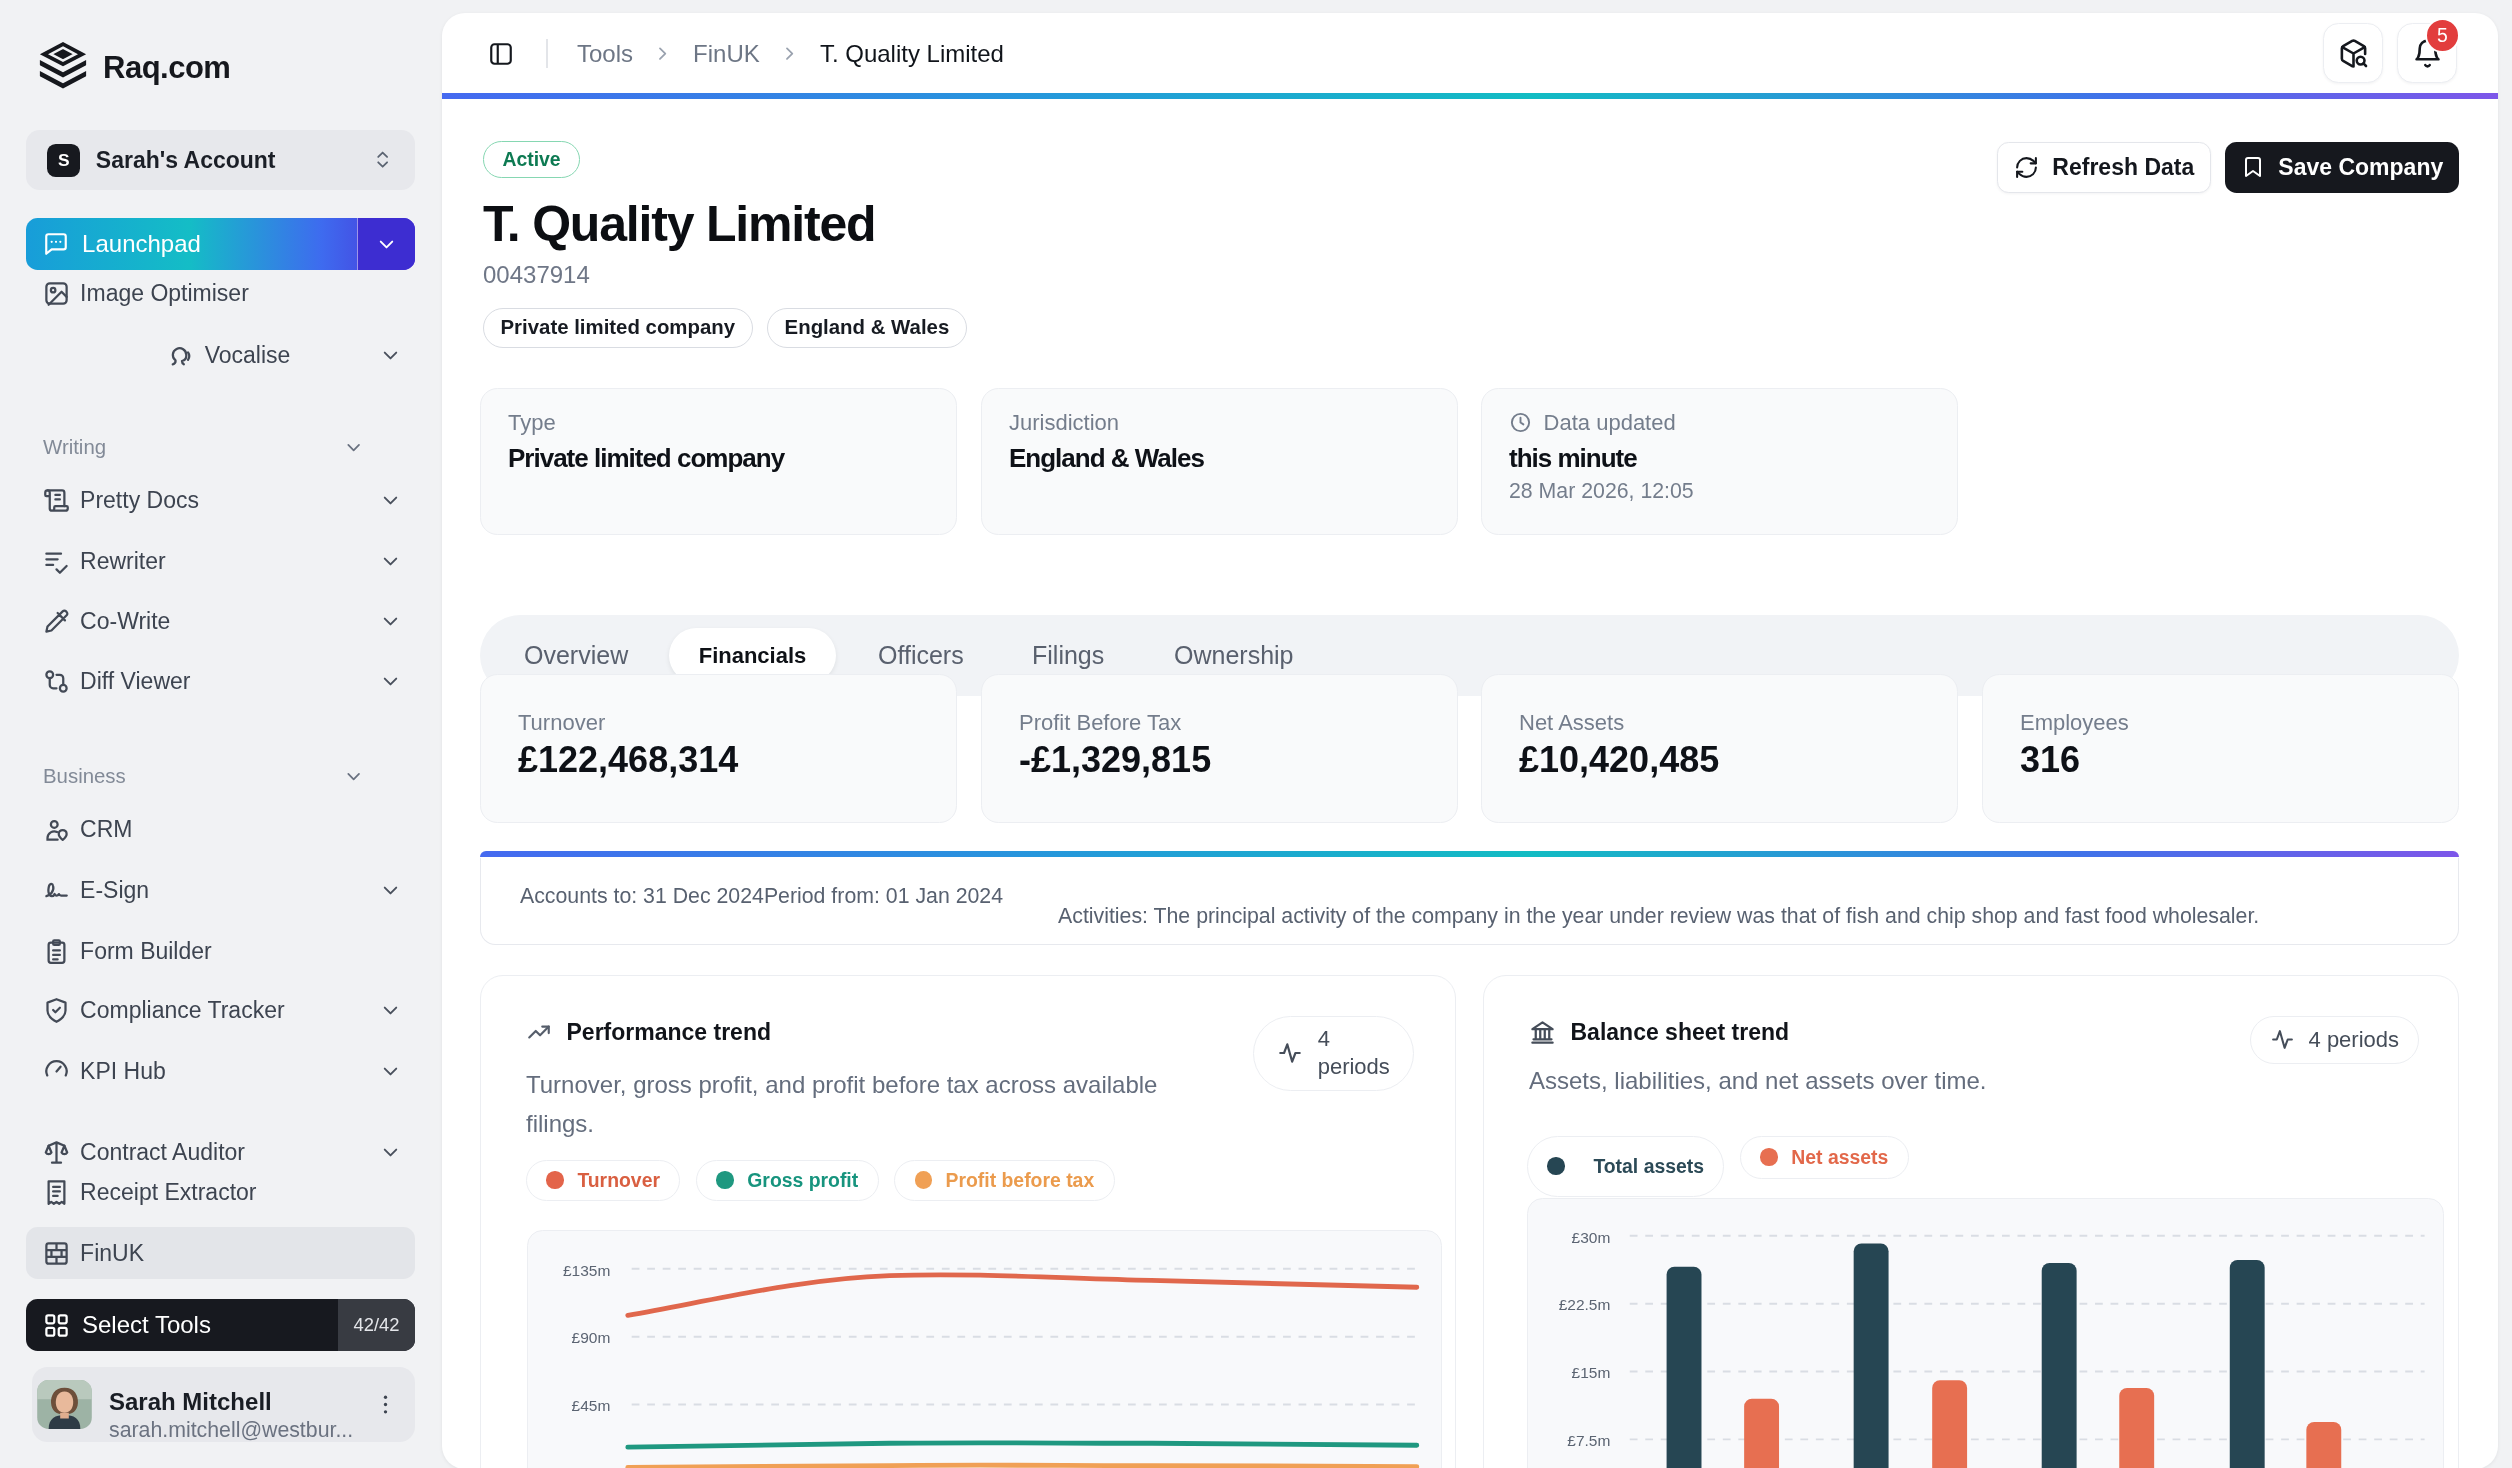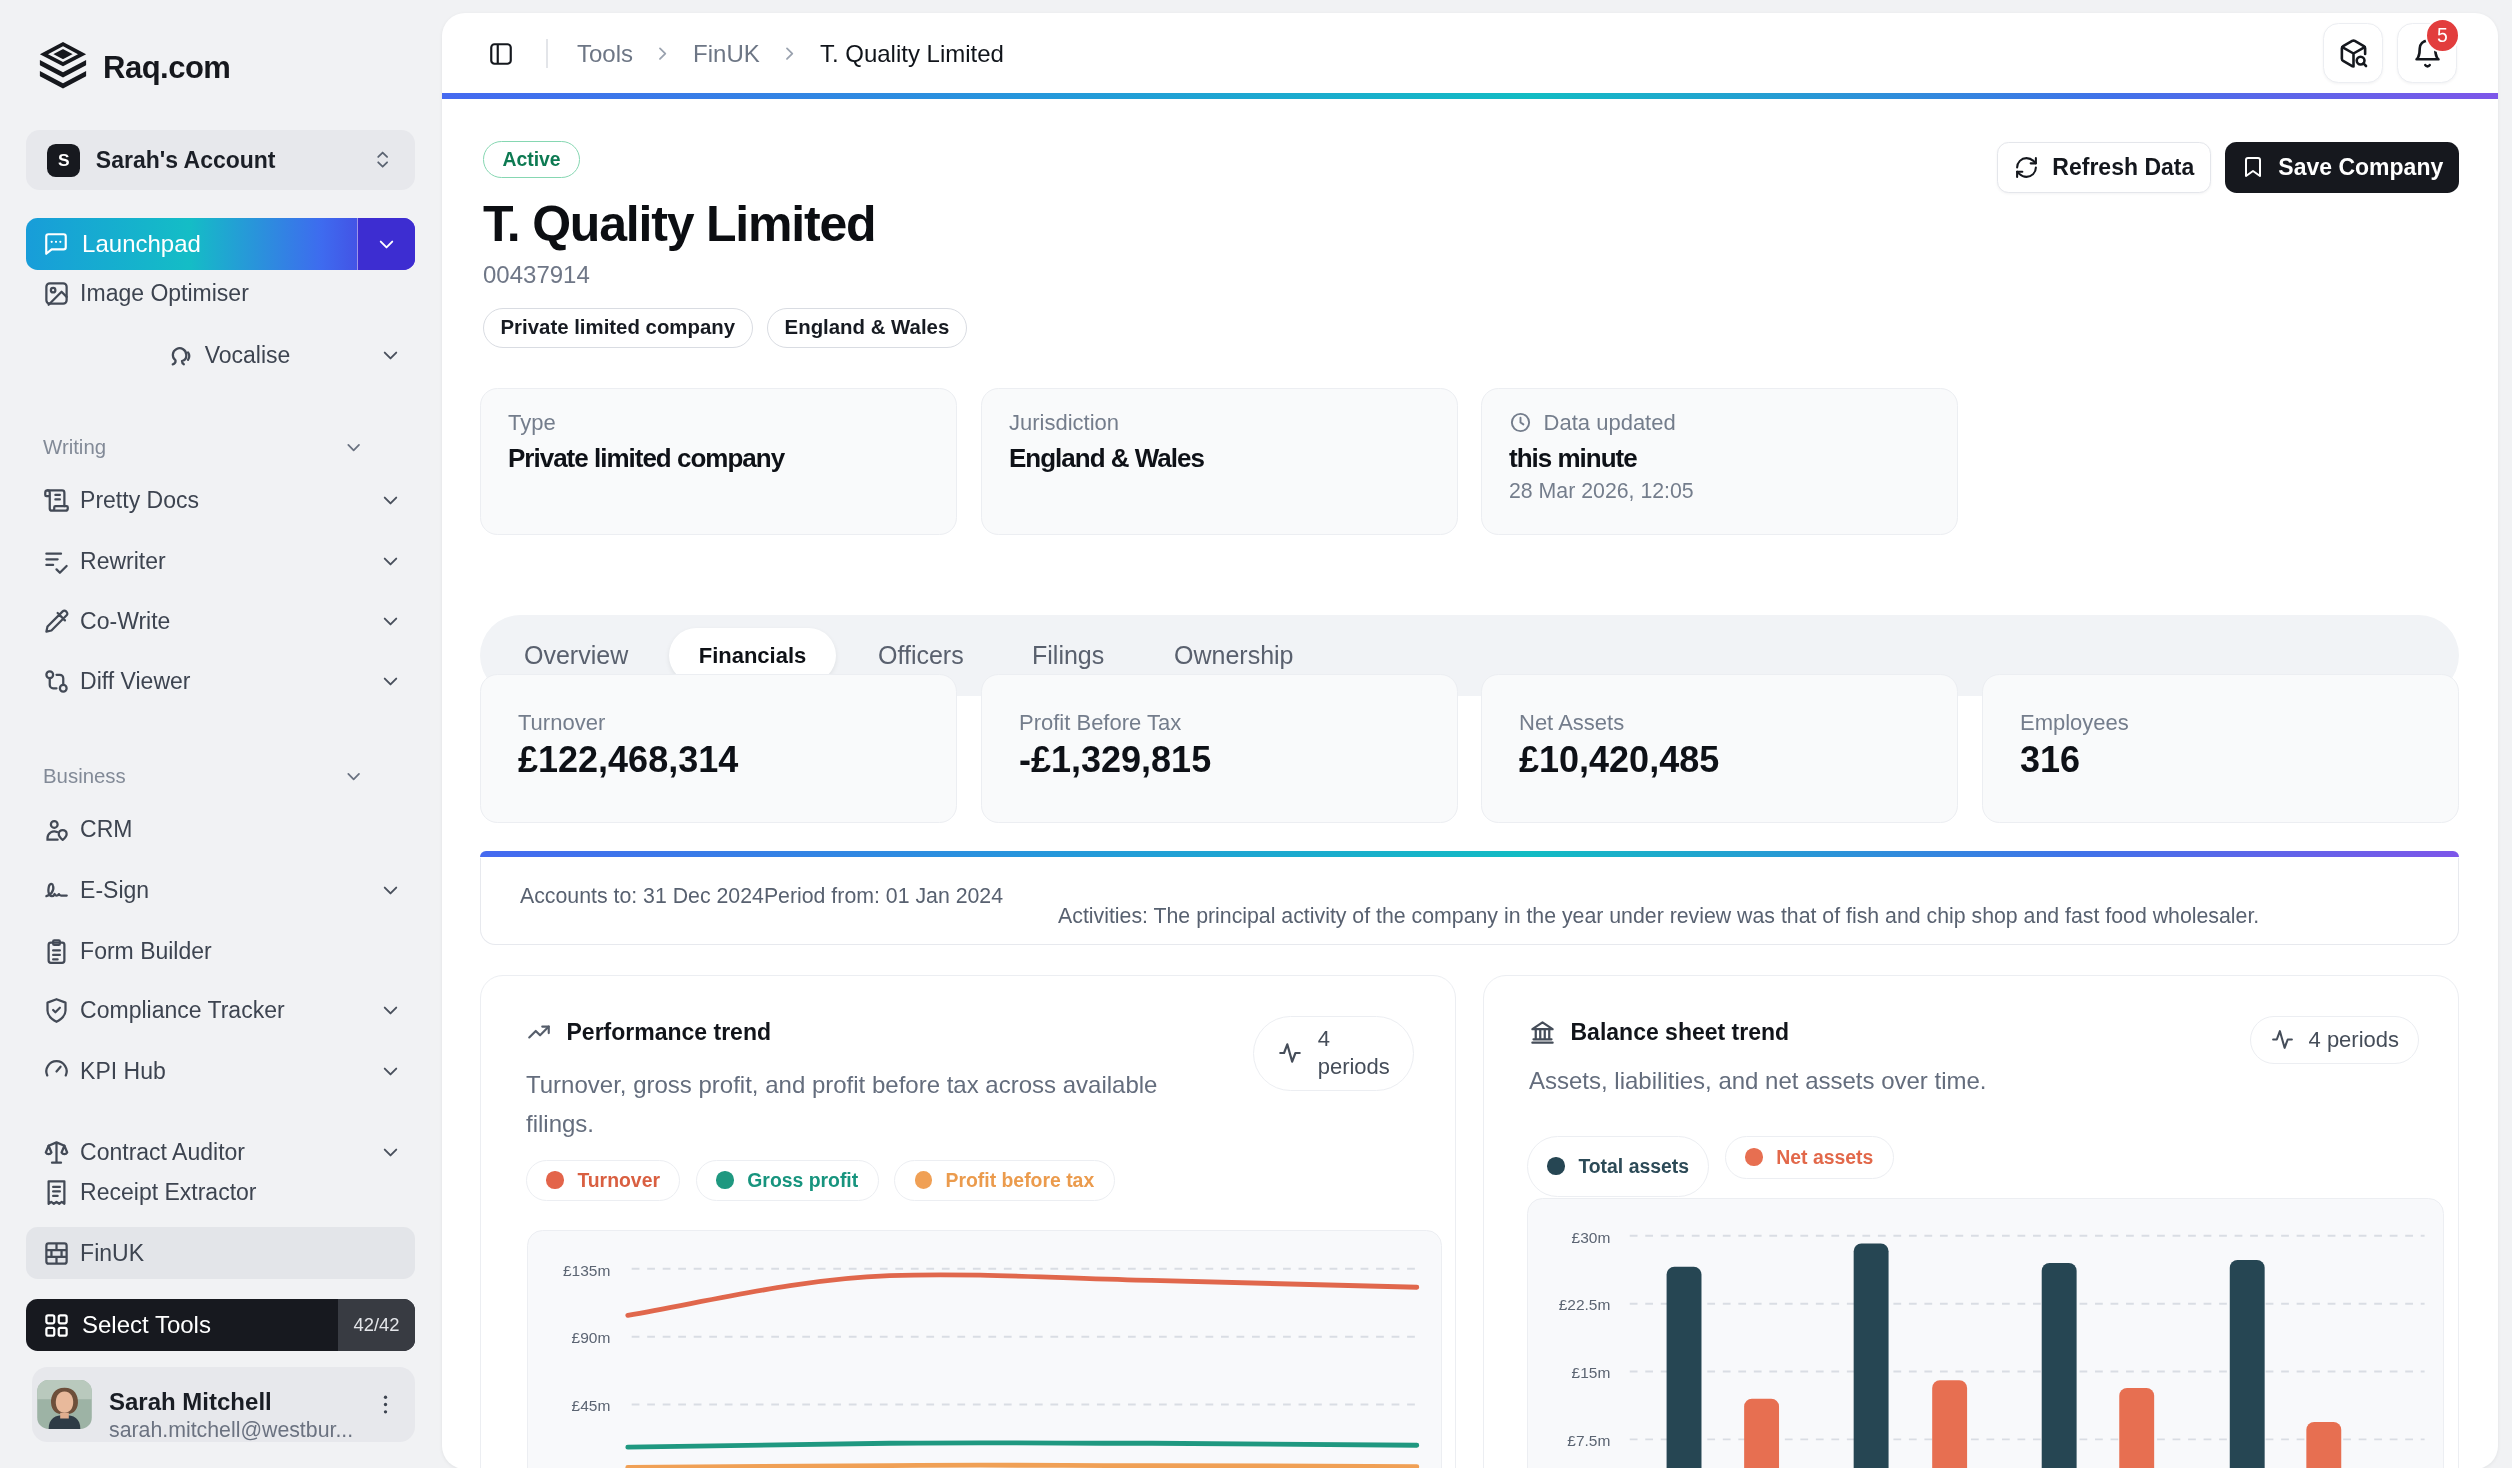--- a/index.html
+++ b/index.html
@@ -454,21 +454,21 @@
       <span class="ctitle">Balance sheet trend</span>
     </div>
     <div class="csub abs" style="left:45px; top:85px; width:775px;">Assets, liabilities, and net assets over time.</div>
     <div class="abs" style="left:766px; top:40px; width:169px; height:48px; border:1.9px solid #eceef2; border-radius:25px; display:flex; align-items:center; justify-content:center; gap:13.6px;">
       <svg class="ic" width="25" height="25" color="#454d59" viewBox="0 0 26 26">
           <use href="#i-activity"></use>
         </svg>
       <div style="font-size:22px; color:#454d59;">4 periods</div>
     </div>
     <div class="abs" style="left:43px; top:160px; display:flex; gap:15.5px;">
-      <div class="lpill" style="height:61px;">
+      <div class="lpill" style="height:61px;gap:15px;">
           <span class="ldot" style="background:#264653;"></span>
           <span style="color:#2c4a57;">Total assets</span>
         </div>
       <div class="lpill" style="height:43px;">
           <span class="ldot" style="background:#e76f51;"></span>
           <span style="color:#e2684a;">Net assets</span>
         </div>
     </div>
     <div class="abs" style="left:43px; top:222px; width:917px; height:320px; background:#f8f9fb; border:1.9px solid #eceef2; border-radius:15.5px;"></div>
     <svg class="abs" style="left:43px; top:222px;" width="917" height="316" viewBox="0 0 946 326">

